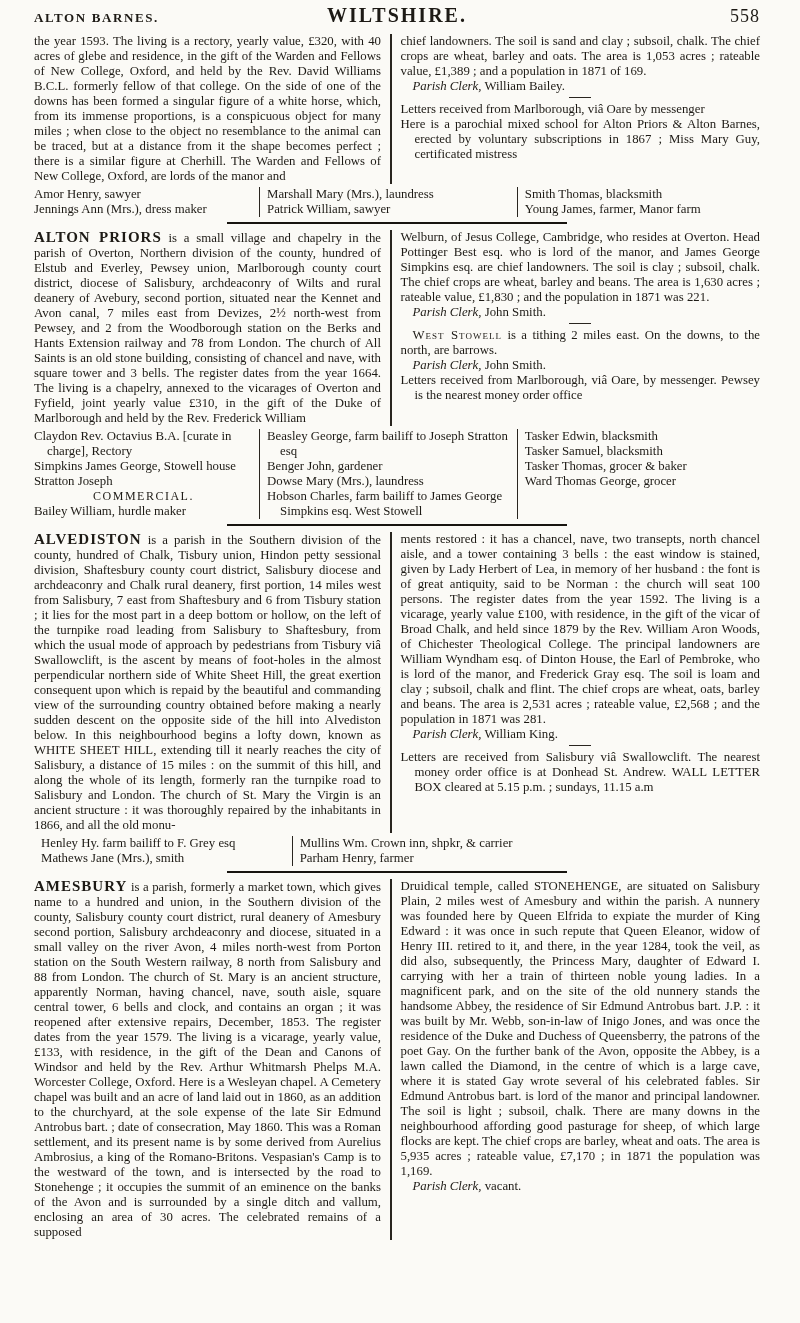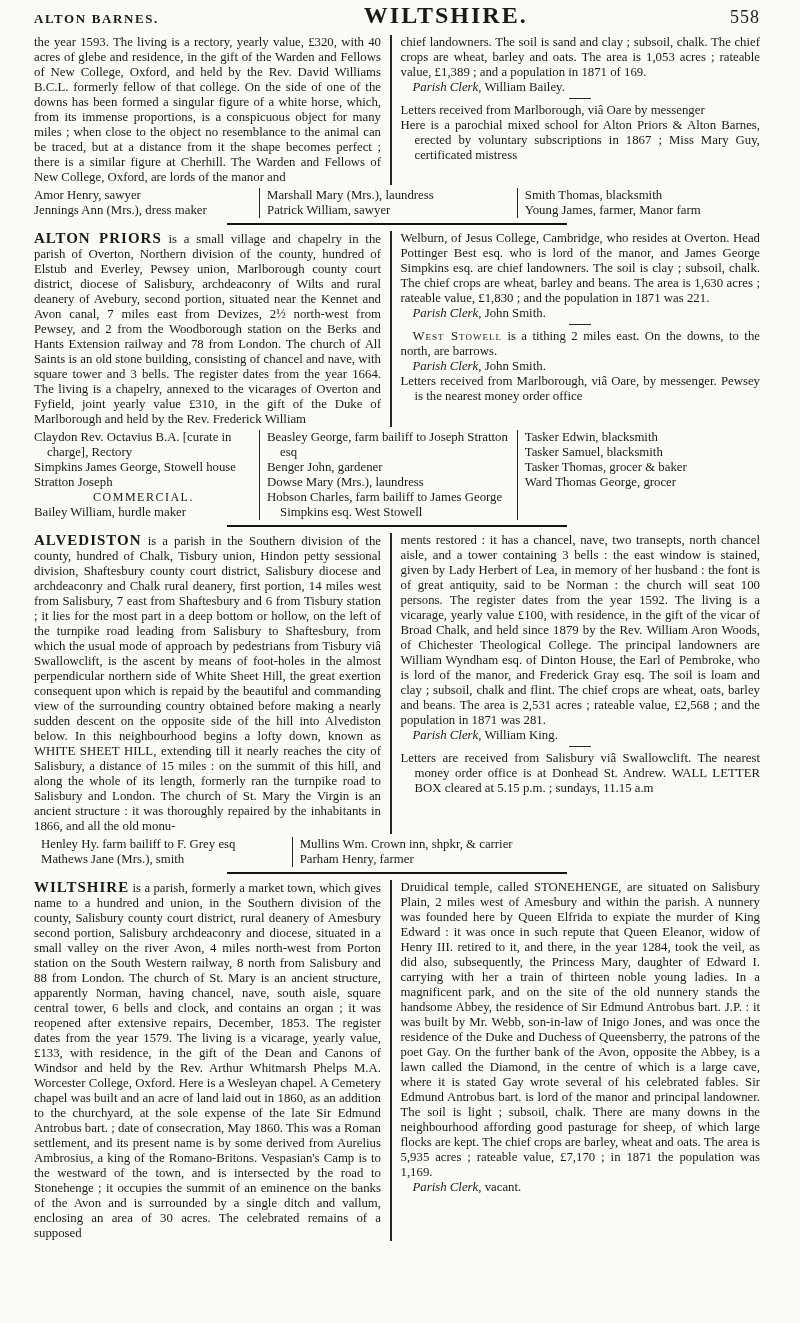--- a/index.html
+++ b/index.html
@@ -6,21 +6,21 @@
   body{
     width:800px;height:1323px;overflow:hidden;
     background:#fbfaf6;color:#1d1a15;
     font-family:"Liberation Serif","DejaVu Serif",serif;
     font-size:12.8px;line-height:15px;
   }
   .page{box-sizing:border-box;width:788px;height:1323px;padding:8px 28px 0 34px;}
   
   .hdr{display:flex;align-items:baseline;margin-bottom:9px;}
   .hdr-left{width:32%;font-weight:bold;font-size:13px;letter-spacing:1.6px;}
-  .hdr-center{width:36%;text-align:right;font-weight:bold;font-size:24px;letter-spacing:2px;}
+  .hdr-center{width:36%;text-align:center;font-weight:bold;font-size:20px;letter-spacing:2px;}
   .hdr-right{width:32%;text-align:right;font-size:18px;letter-spacing:1px;}
   
   .cols{display:flex;align-items:stretch;}
   .lcol{width:356px;padding-right:9px;box-sizing:border-box;}
   .vdiv{width:1.5px;background:#29251f;}
   .rcol{flex:1;padding-left:9px;box-sizing:border-box;}
   .p{margin:0;text-align:justify;}
   .ind{text-indent:12px;}
   .hang{padding-left:14px;text-indent:-14px;}
   .lb{font-weight:bold;font-size:15px;letter-spacing:1px;}
@@ -165,21 +165,21 @@
         <div class="de">Parham Henry, farmer</div>
       </div>
     </div>
     <hr class="srule">
   </div>
 
   <div class="sect">
     <div class="cols">
       <div class="lcol">
         <p class="p">
-          <span class="lb">WILTSHIRE</span>
+          <span class="lb">AMESBURY</span>
           <span>is a parish, formerly a market town, which gives name to a hundred and union, in the Southern division of the county, Salisbury county court district, rural deanery of Amesbury second portion, Salisbury archdeaconry and diocese, situated in a small valley on the river Avon, 4 miles north-west from Porton station on the South Western railway, 8 north from Salisbury and 88 from London. The church of St. Mary is an ancient structure, apparently Norman, having chancel, nave, south aisle, square central tower, 6 bells and clock, and contains an organ ; it was reopened after extensive repairs, December, 1853. The register dates from the year 1579. The living is a vicarage, yearly value, £133, with residence, in the gift of the Dean and Canons of Windsor and held by the Rev. Arthur Whitmarsh Phelps M.A. Worcester College, Oxford. Here is a Wesleyan chapel. A Cemetery chapel was built and an acre of land laid out in 1860, as an addition to the churchyard, at the sole expense of the late Sir Edmund Antrobus bart. ; date of consecration, May 1860. This was a Roman settlement, and its present name is by some derived from Aurelius Ambrosius, a king of the Romano-Britons. Vespasian's Camp is to the westward of the town, and is intersected by the road to Stonehenge ; it occupies the summit of an eminence on the banks of the Avon and is surrounded by a single ditch and vallum, enclosing an area of 30 acres. The celebrated remains of a supposed</span>
         </p>
       </div>
       <div class="vdiv"></div>
       <div class="rcol">
         <p class="p">Druidical temple, called STONEHENGE, are situated on Salisbury Plain, 2 miles west of Amesbury and within the parish. A nunnery was founded here by Queen Elfrida to expiate the murder of King Edward : it was once in such repute that Queen Eleanor, widow of Henry III. retired to it, and there, in the year 1284, took the veil, as did also, subsequently, the Princess Mary, daughter of Edward I. carrying with her a train of thirteen noble young ladies. In a magnificent park, and on the site of the old nunnery stands the handsome Abbey, the residence of Sir Edmund Antrobus bart. J.P. : it was built by Mr. Webb, son-in-law of Inigo Jones, and was once the residence of the Duke and Duchess of Queensberry, the patrons of the poet Gay. On the further bank of the Avon, opposite the Abbey, is a lawn called the Diamond, in the centre of which is a large cave, where it is stated Gay wrote several of his celebrated fables. Sir Edmund Antrobus bart. is lord of the manor and principal landowner. The soil is light ; subsoil, chalk. There are many downs in the neighbourhood affording good pasturage for sheep, of which large flocks are kept. The chief crops are barley, wheat and oats. The area is 5,935 acres ; rateable value, £7,170 ; in 1871 the population was 1,169.</p>
         <p class="p ind">
           <span class="li">Parish Clerk,</span>
           <span>vacant.</span>
         </p>

